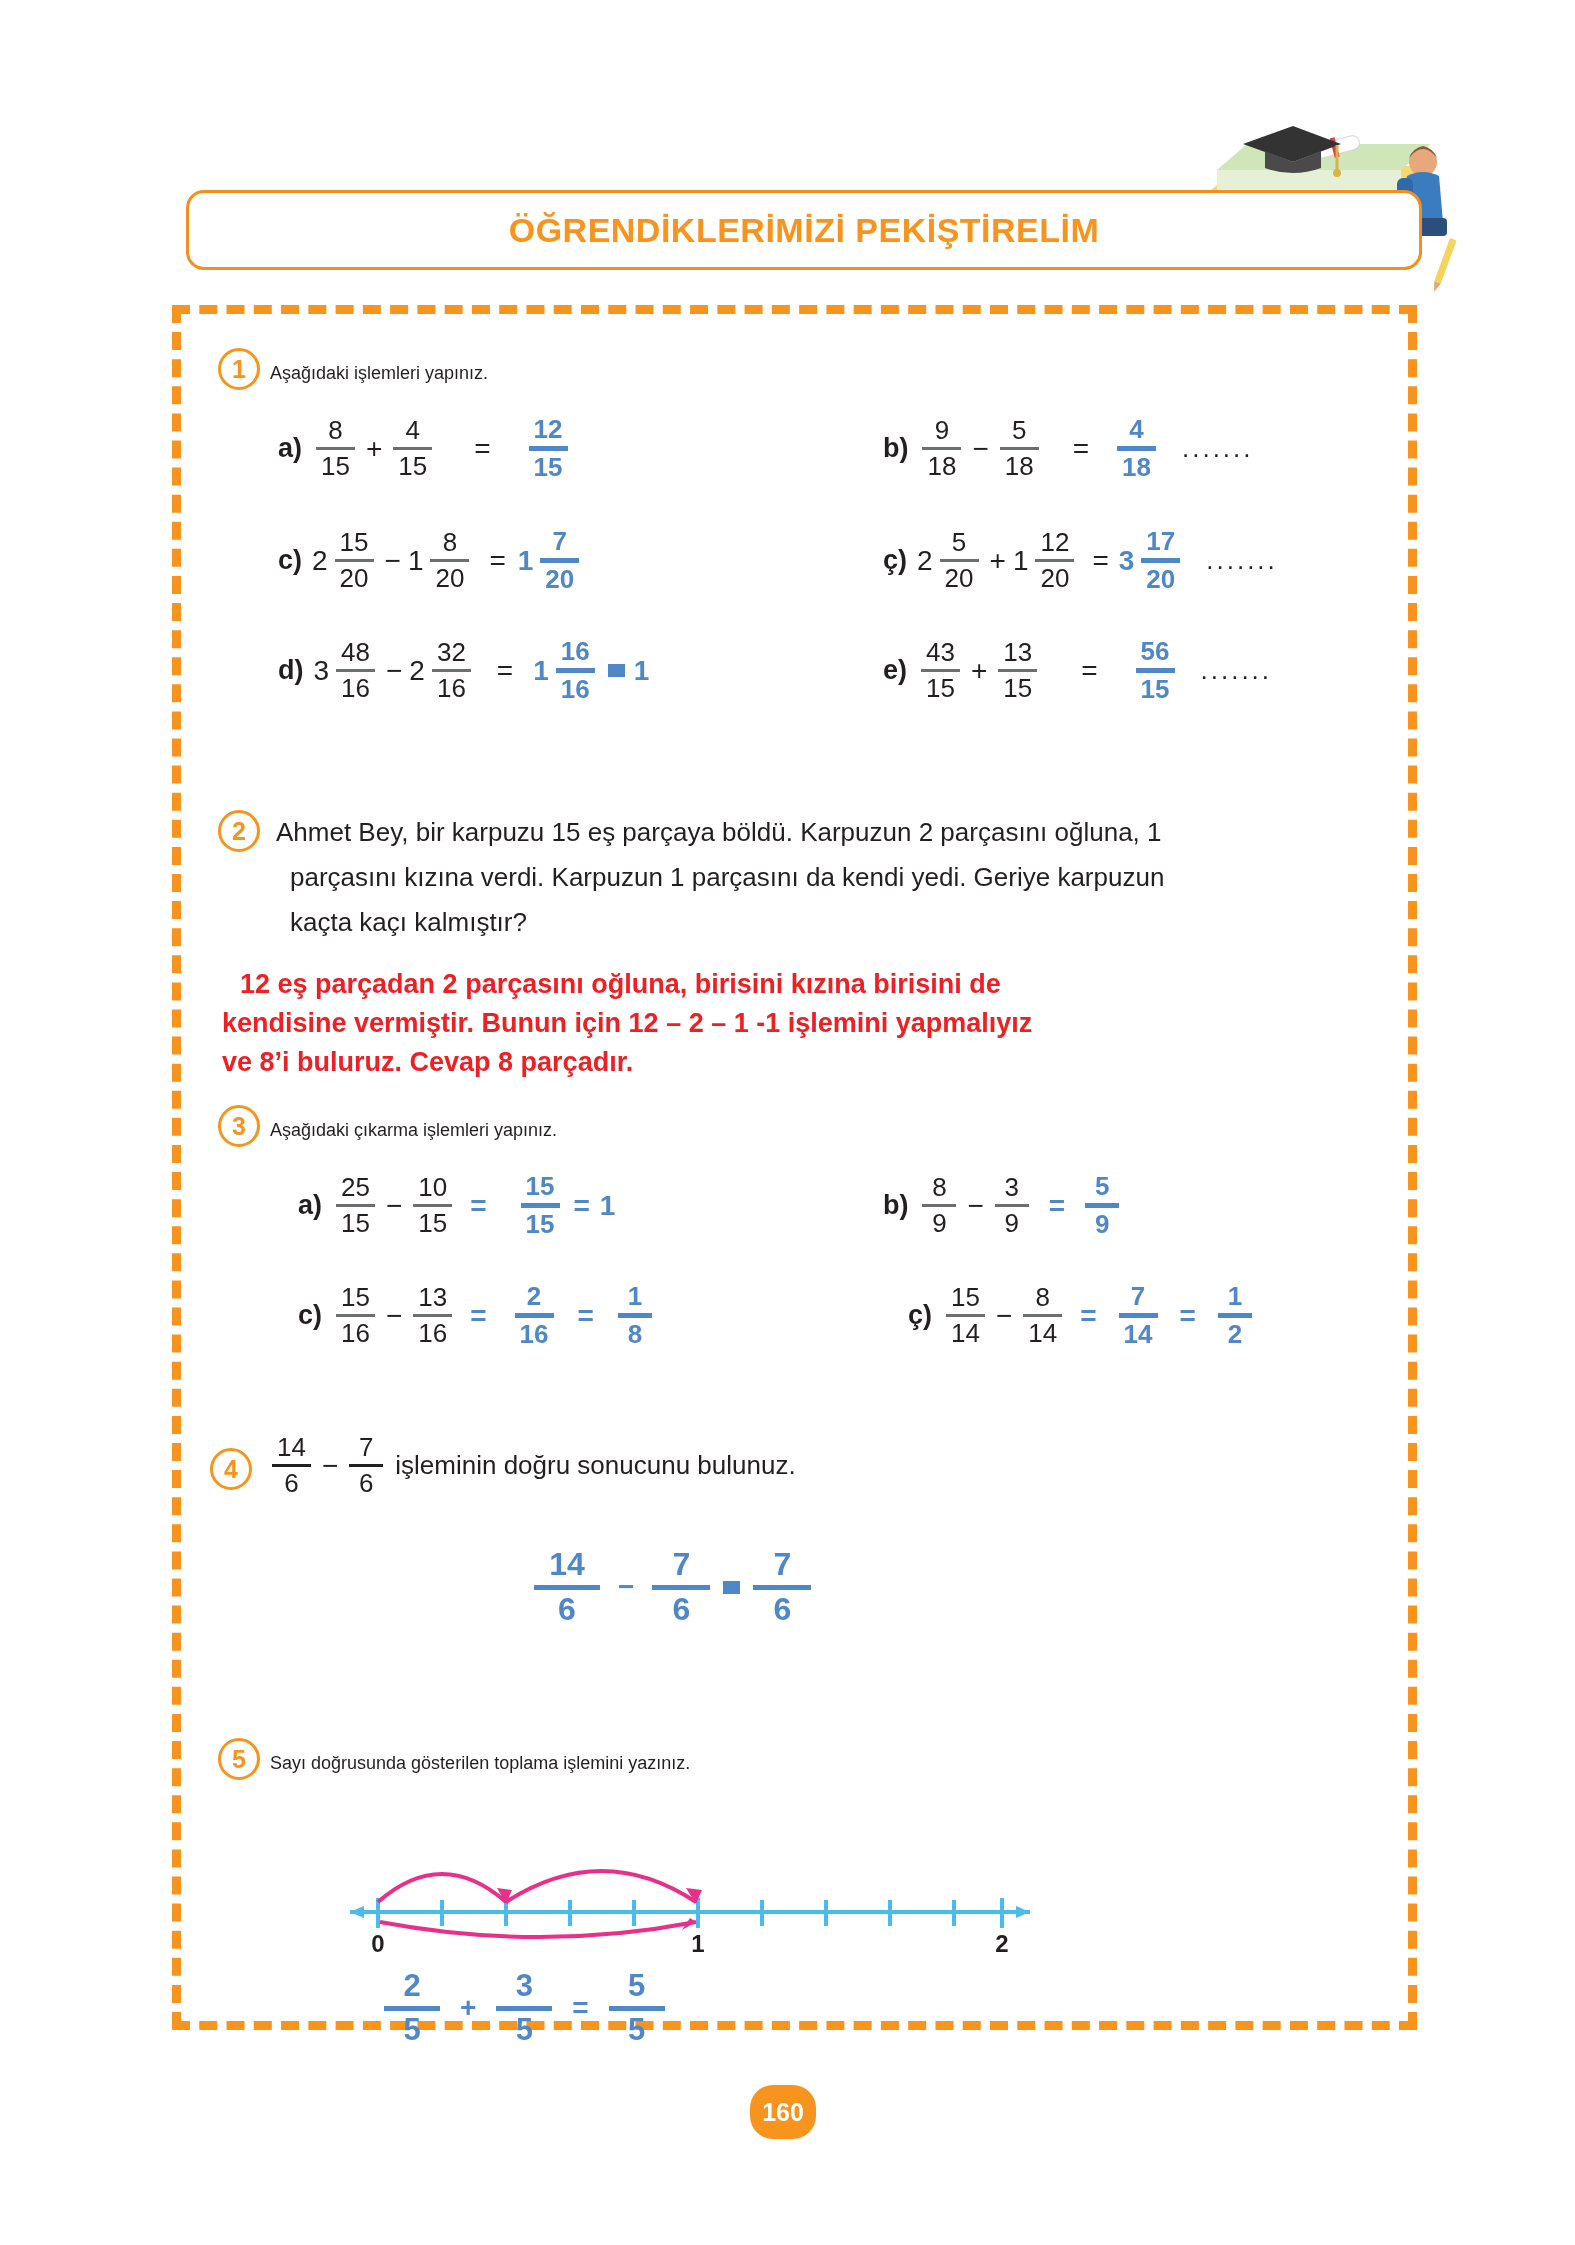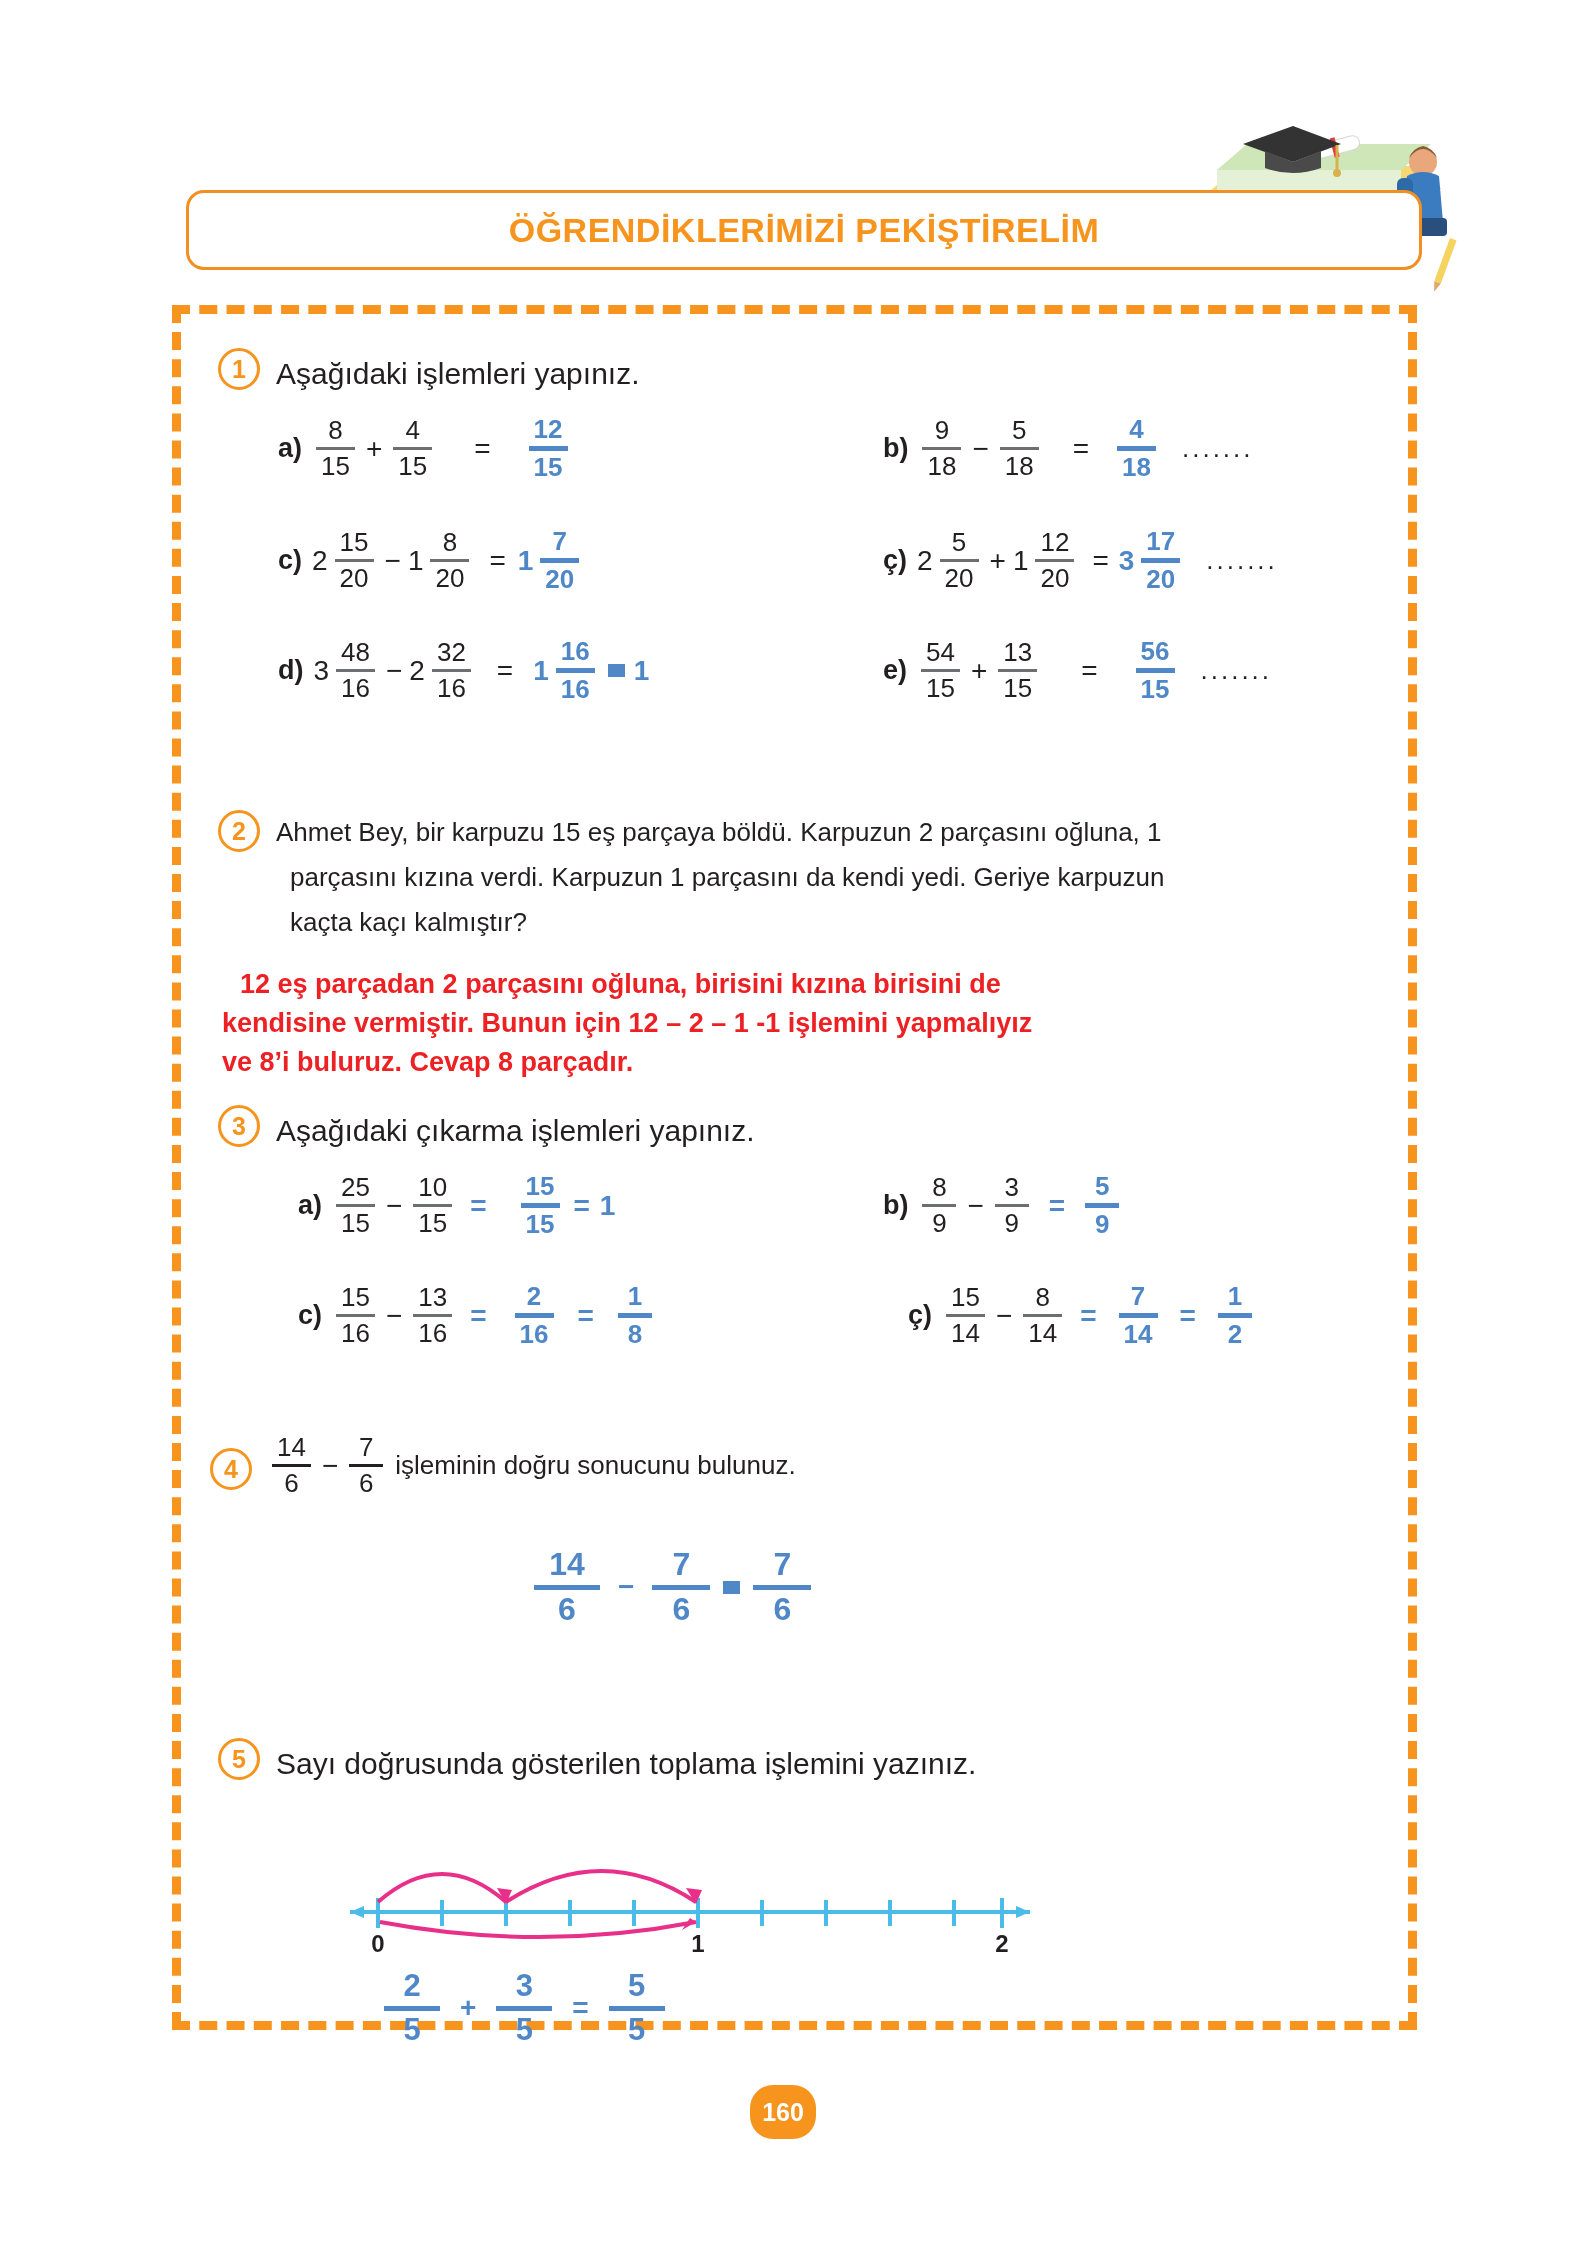--- a/index.html
+++ b/index.html
@@ -43,22 +43,22 @@
   
   .q{position:absolute;}
   .qnum{
     position:absolute;left:0;top:0;
     width:42px;height:42px;border:3px solid #f7941e;border-radius:50%;
     color:#f7941e;font-weight:bold;font-size:25px;
     display:flex;align-items:center;justify-content:center;
     box-sizing:border-box;
   }
   .qtext{
-    position:absolute;left:58px;top:4px;
-    font-size:30px;line-height:43px;color:#231f20;
+    position:absolute;left:52px;top:4px;
+    font-size:18px;line-height:43px;color:#231f20;
   }
 
   
   .expr{display:flex;align-items:center;font-size:27px;}
   .lbl{font-weight:bold;font-size:27px;color:#231f20;margin-right:10px;}
   .op{margin:0 7px;font-size:28px;}
   .whole{font-size:28px;margin-right:3px;}
   .frac{display:inline-flex;flex-direction:column;align-items:center;
         margin:0 4px;line-height:1.05;}
   .frac .num{font-size:26px;padding:0 5px;}
@@ -258,21 +258,21 @@
       <span class="bar"></span>
       <span class="den">16</span>
     </span>
     <span class="sq"></span>
     <span class="whole blue" style="font-weight:bold;">1</span>
   </div>
 
   <div class="expr" style="position:absolute;left:665px;top:290px;">
     <span class="lbl">e)</span>
     <span class="frac">
-      <span class="num">54</span>
+      <span class="num">43</span>
       <span class="bar"></span>
       <span class="den">15</span>
     </span>
     <span class="op">+</span>
     <span class="frac">
       <span class="num">13</span>
       <span class="bar"></span>
       <span class="den">15</span>
     </span>
     <span class="op" style="margin-left:40px;margin-right:34px;">=</span>

